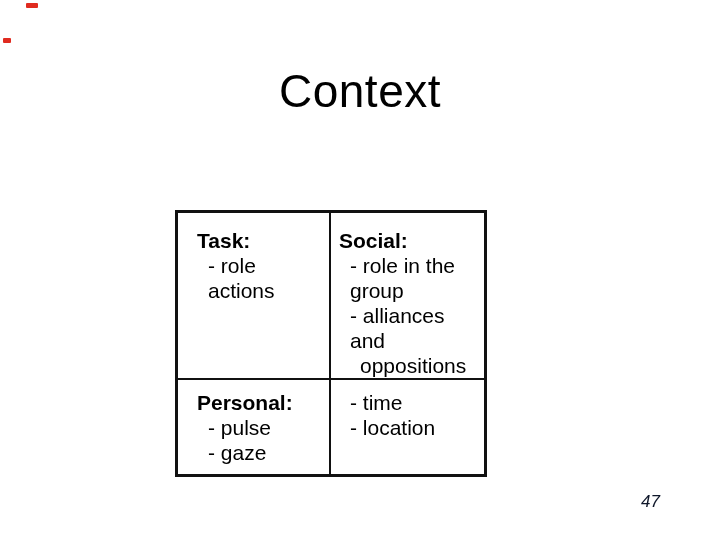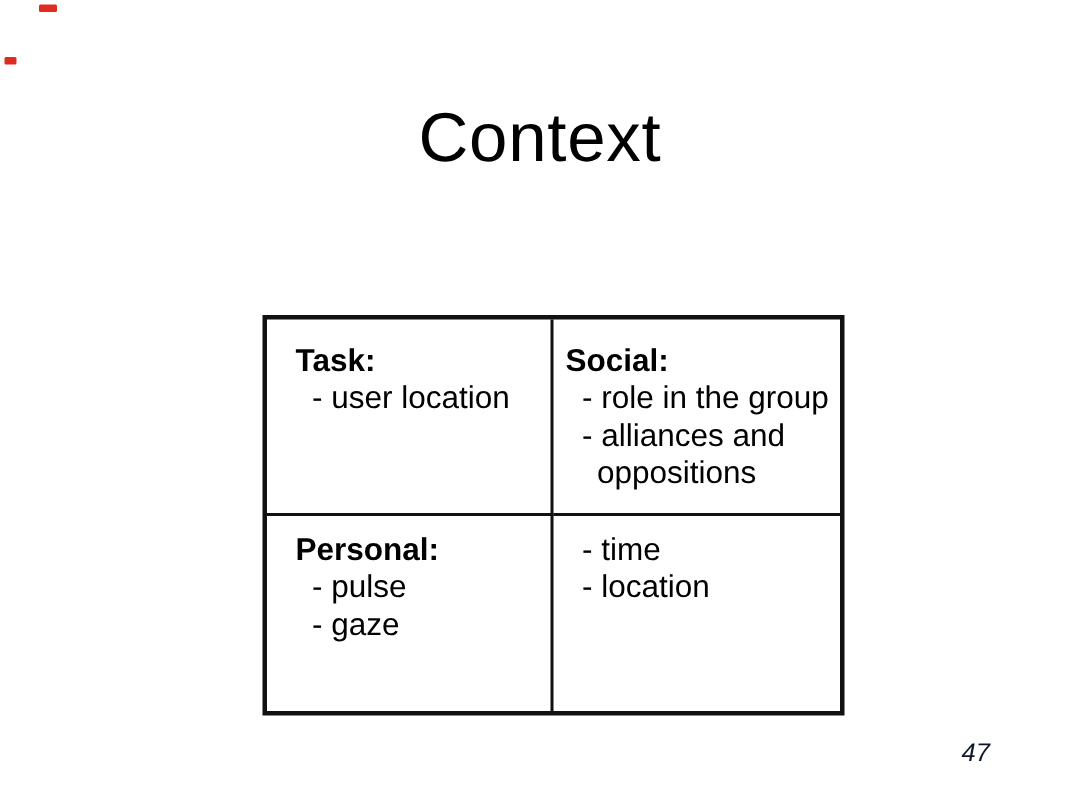--- a/index.html
+++ b/index.html
@@ -33,21 +33,21 @@
     font-size: 46px;
     font-weight: 400;
     line-height: 1.1;
     letter-spacing: 0.5px;
     color: #000000;
   }
   .ctable {
     position: absolute;
     left: 175px;
     top: 210px;
-    width: 388px;
+    width: 312px;
     height: 267px;
     box-sizing: border-box;
     border: 3px solid #111111;
     display: grid;
     grid-template-columns: 1fr 1fr;
     grid-template-rows: 1fr 1fr;
     background: #ffffff;
   }
   .cell {
     box-sizing: border-box;
@@ -82,21 +82,21 @@
 
   <div class="red-mark mark1"></div>
   <div class="red-mark mark2"></div>
 
   <h1 class="title">Context</h1>
 
   <div class="ctable">
 
     <div class="cell col-left row-top">
       <div class="hdr">Task:</div>
-      <div class="line">- user location</div>
+      <div class="line">- role actions</div>
     </div>
 
     <div class="cell col-right row-top">
       <div class="hdr">Social:</div>
       <div class="line">- role in the group</div>
       <div class="line">- alliances and</div>
       <div class="line cont">oppositions</div>
     </div>
 
     <div class="cell col-left row-bottom">

